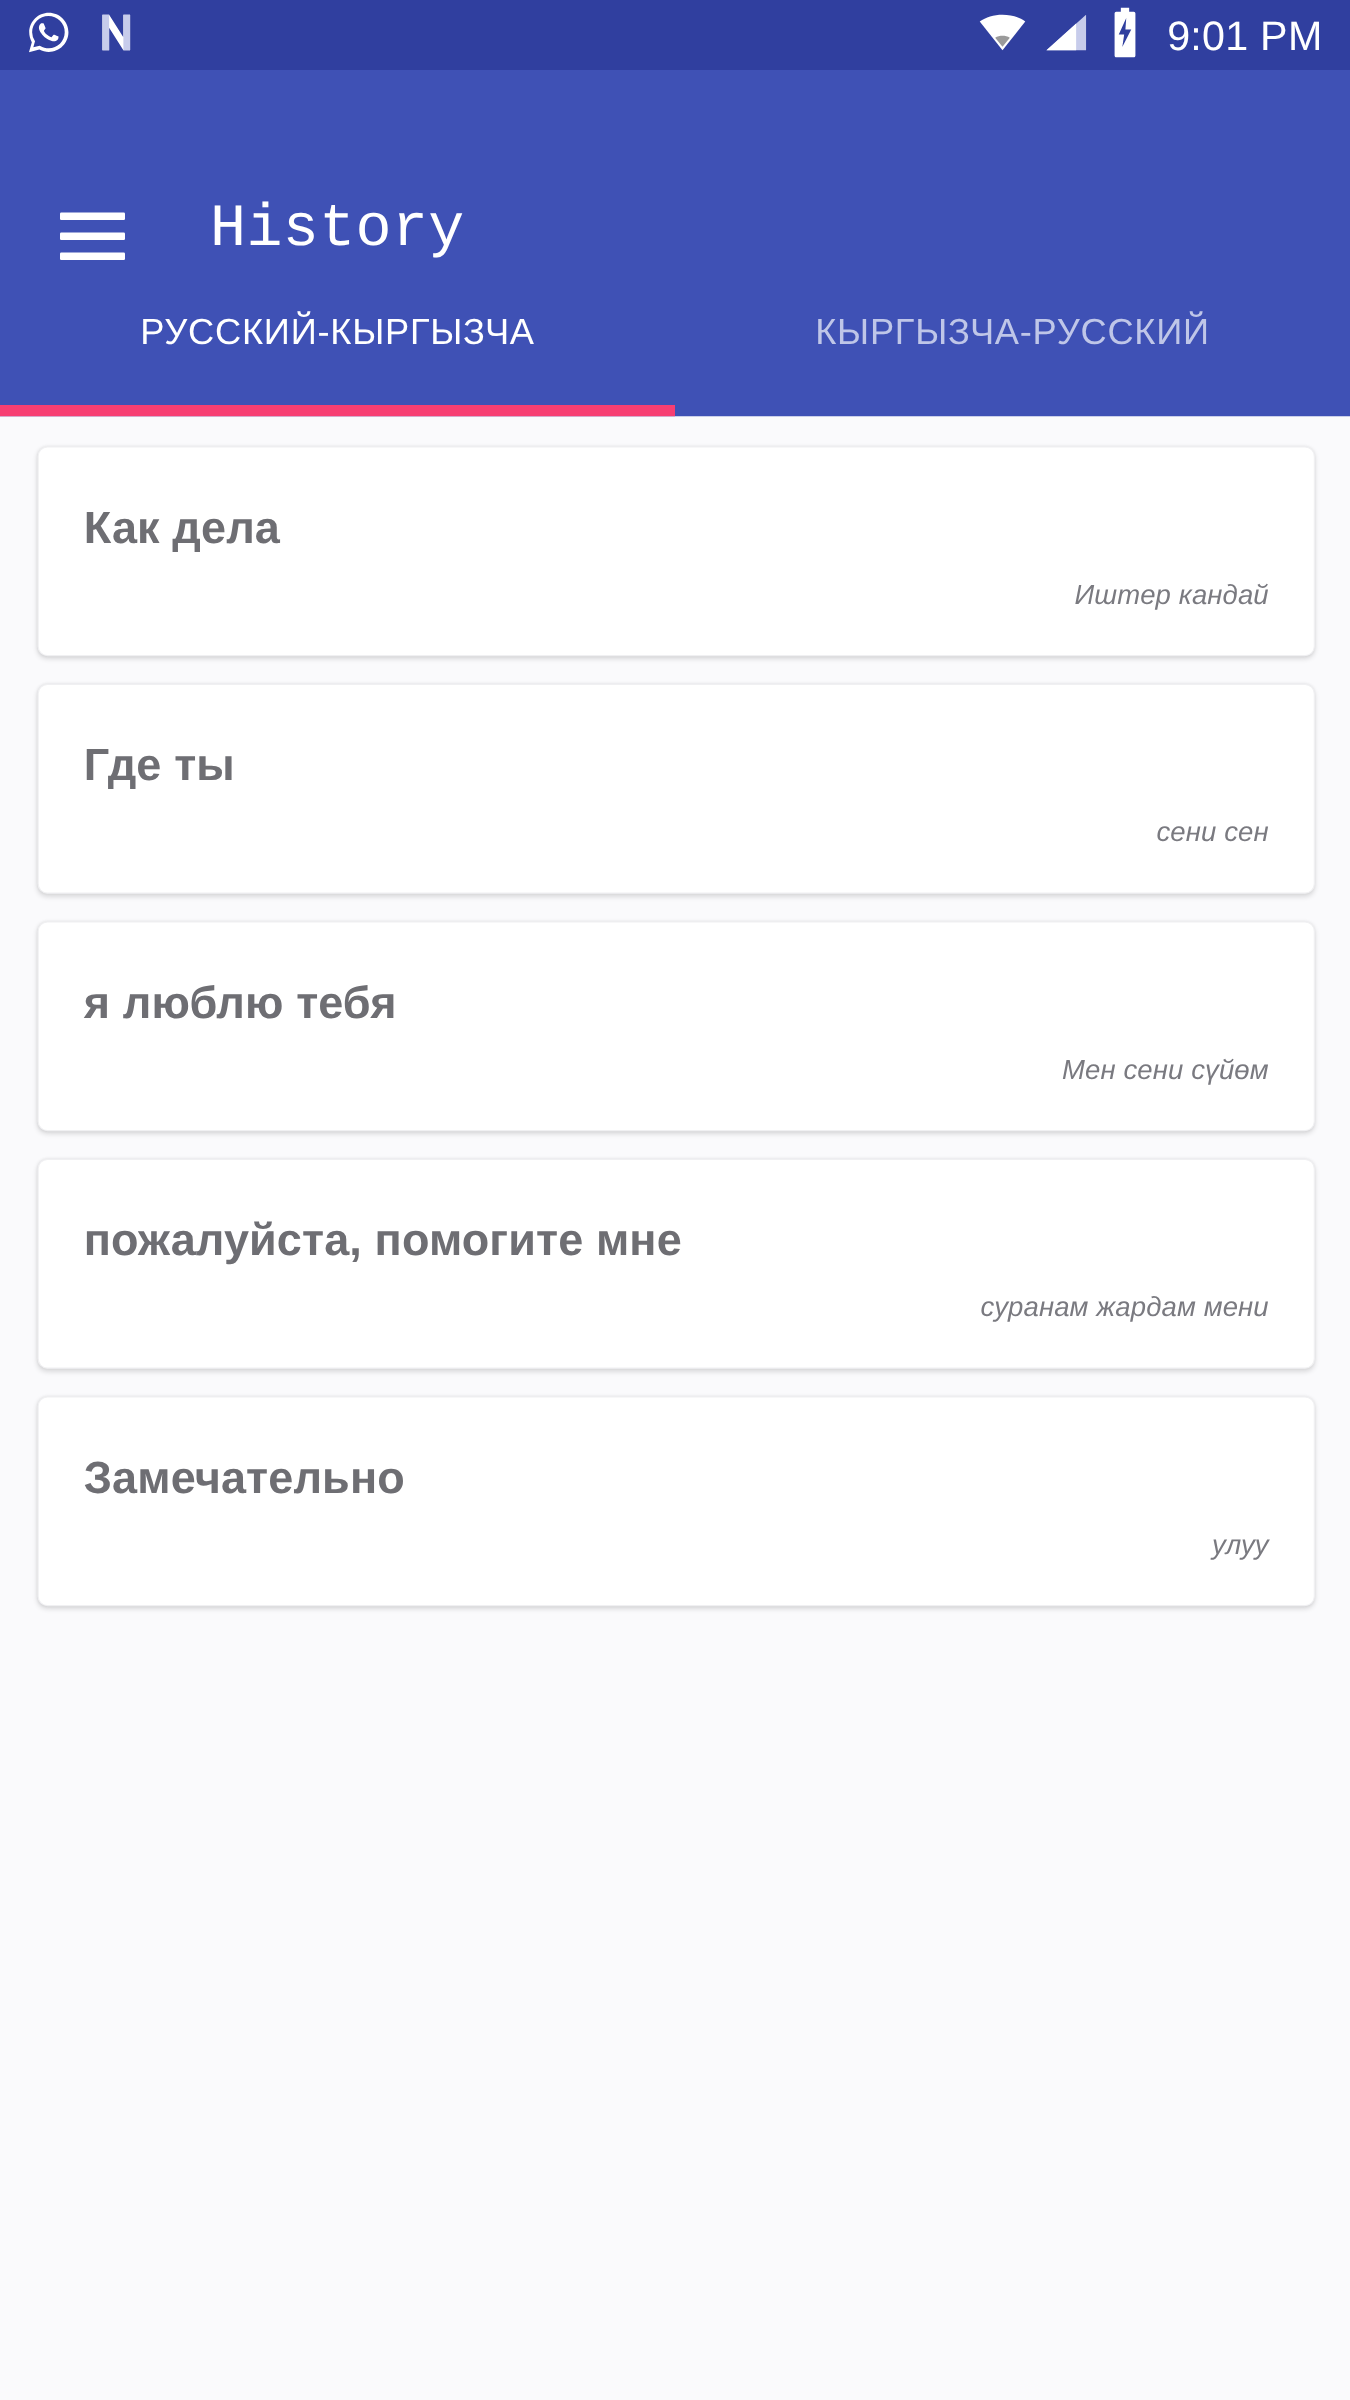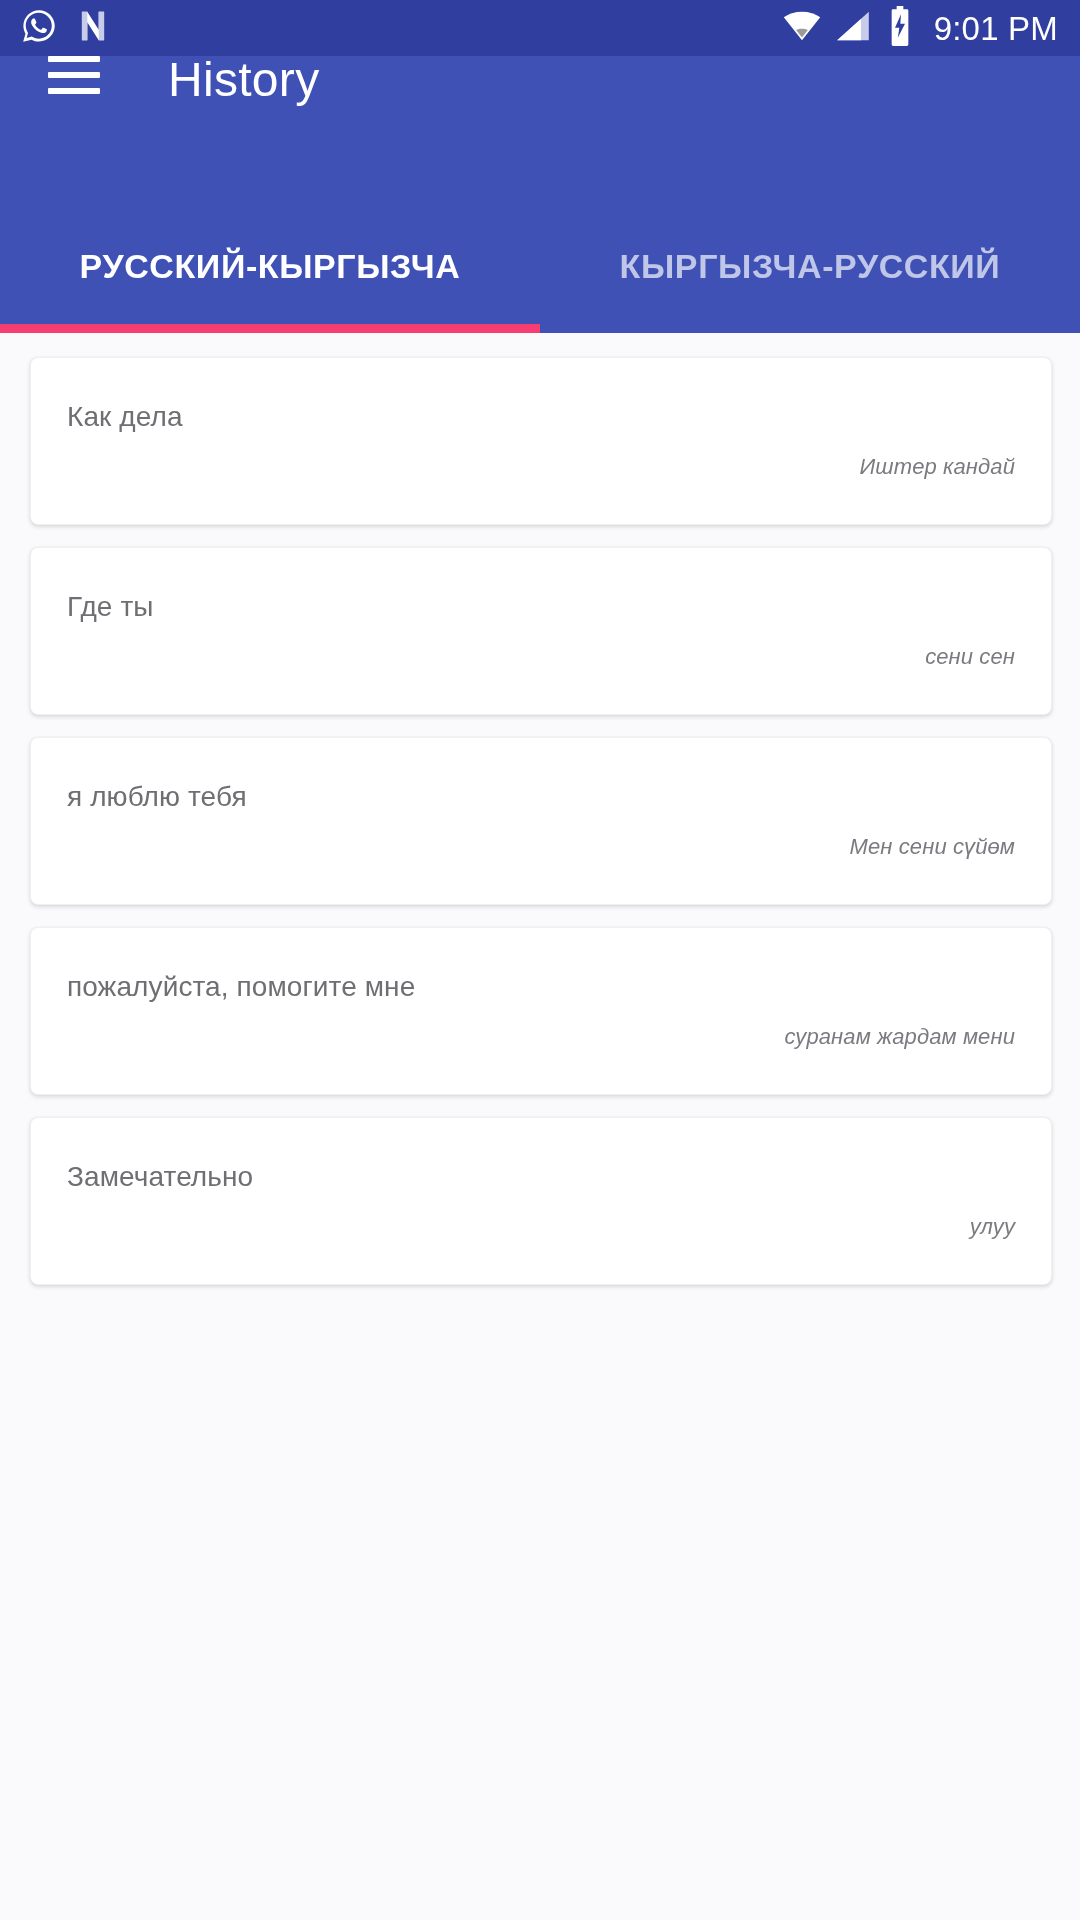--- a/index.html
+++ b/index.html
@@ -43,22 +43,23 @@
     margin-left: 6px;
     line-height: 1;
   }
   .sicon { display: block; }
 
   
   .toolbar {
     background: #3F51B5;
     height: 152px;
     display: flex;
-    align-items: flex-start;
+    align-items: flex-end;
     padding-left: 48px;
+    font-family: Liberation Mono, monospace;
   }
   .hamburger {
     width: 52px;
     height: 38px;
     display: flex;
     flex-direction: column;
     justify-content: space-between;
     cursor: pointer;
     flex: 0 0 auto;
   }
@@ -86,22 +87,22 @@
   }
   .tabs {
     display: flex;
     height: 100%;
   }
   .tab {
     flex: 1 1 50%;
     display: flex;
     align-items: center;
     justify-content: center;
-    font-size: 34px;
-    font-weight: 700;
+    font-size: 29px;
+    font-weight: 400;
     letter-spacing: 0.6px;
     cursor: pointer;
     padding-bottom: 8px;
     white-space: nowrap;
   }
   .tab.active { color: #ffffff; }
   .tab.inactive { color: #BFC6E8; }
   .tab-indicator {
     position: absolute;
     left: 0;
@@ -125,22 +126,22 @@
     border-radius: 8px;
     border: 1px solid #F0F0F2;
     box-shadow: 0 2px 4px rgba(0,0,0,0.13), 0 0 2px rgba(0,0,0,0.05);
     padding: 44px 36px 36px 36px;
     min-height: 168px;
     display: flex;
     flex-direction: column;
     cursor: pointer;
   }
   .card-source {
-    font-size: 28px;
-    font-weight: 400;
+    font-size: 36px;
+    font-weight: 700;
     color: #6E6E73;
     line-height: 1.1;
     letter-spacing: 0.1px;
   }
   .card-target {
     margin-top: 22px;
     text-align: right;
     font-size: 22px;
     font-style: italic;
     font-weight: 400;

